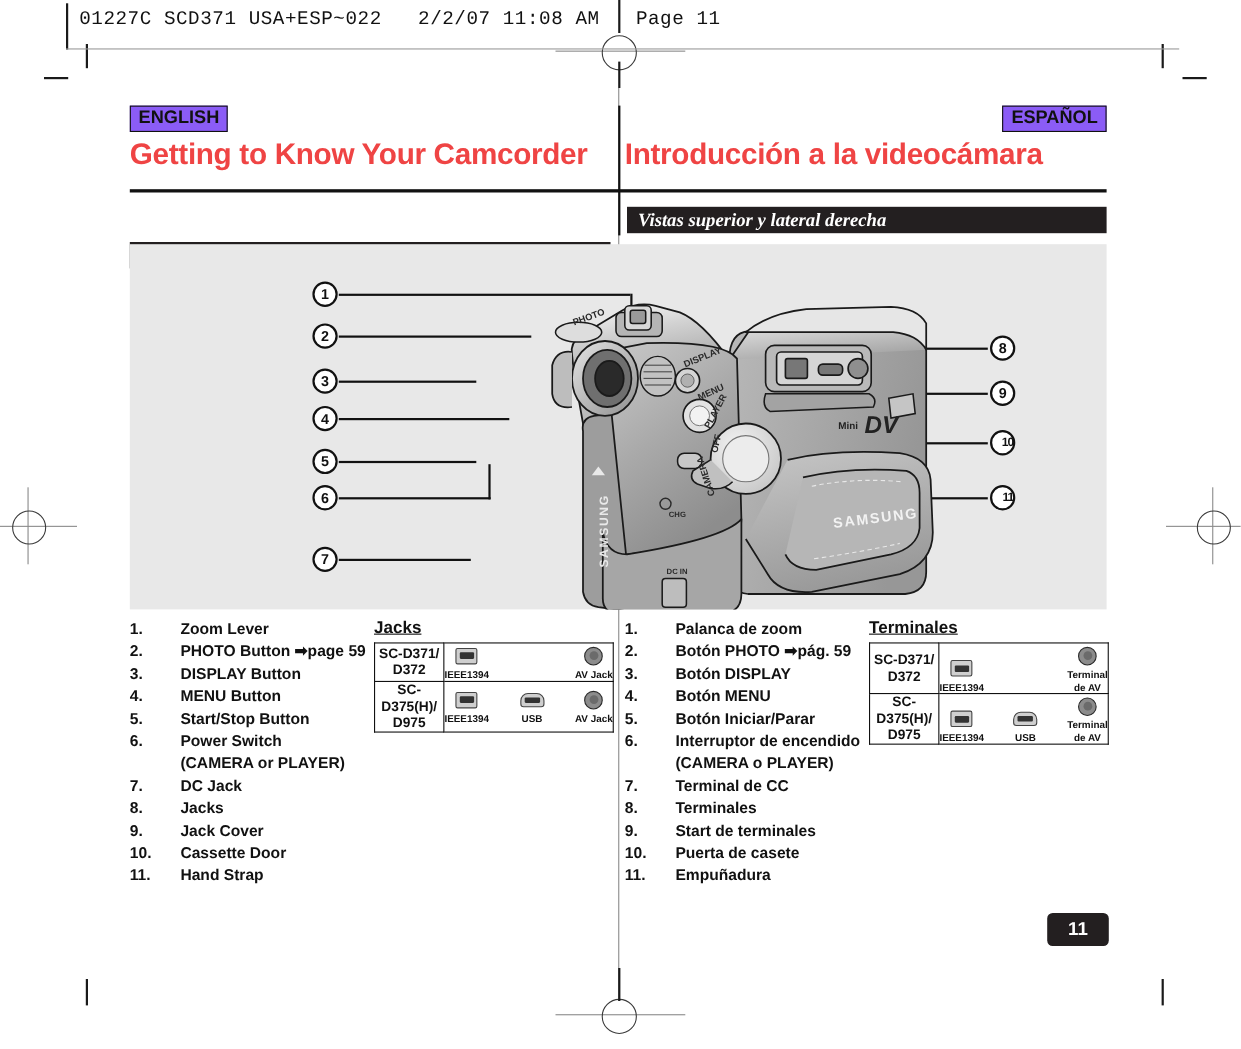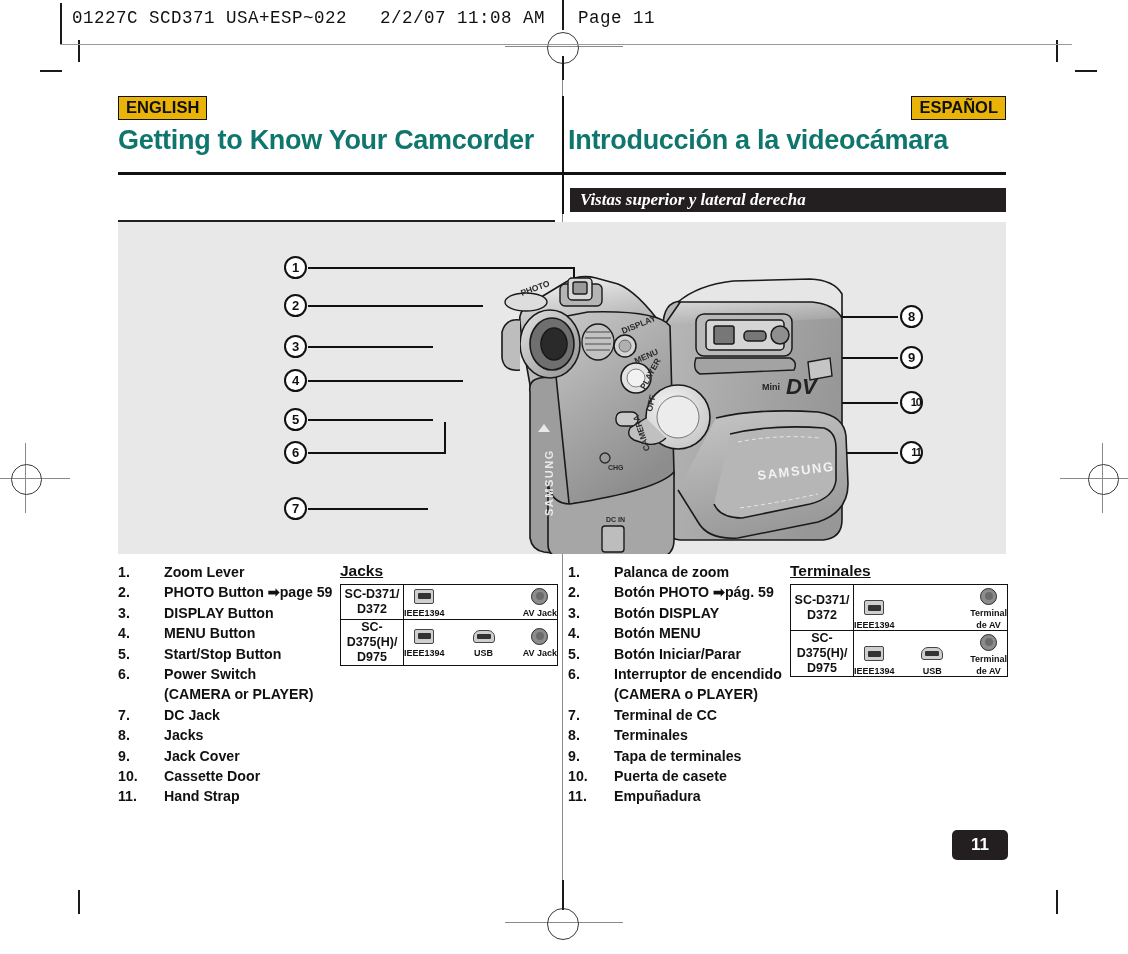--- a/index.html
+++ b/index.html
@@ -34,29 +34,29 @@
   }
 
   
   .content { position: absolute; left: 118px; top: 96px; width: 888px; }
 
   .lang-row { position: relative; height: 24px; }
   .lang-badge {
     position: absolute; top: 0;
     border: 1.6px solid #111; padding: 1px 7px 2px 7px;
     font-size: 16.5px; font-weight: bold; color: #111;
-    line-height: 19px; background: #eab308;
+    line-height: 19px; background: #8b5cf6;
   }
   .lang-en { left: 0; }
   .lang-es { right: 0; }
 
   .title-row { position: relative; margin-top: 5px; height: 38px; }
   .title {
     position: absolute; top: 0;
-    font-size: 27px; font-weight: bold; color: #0f766e;
+    font-size: 27px; font-weight: bold; color: #ef4444;
     letter-spacing: -0.3px; white-space: nowrap;
   }
   .title-en { left: 0; }
   .title-es { left: 450px; }
 
   .title-rule { position: absolute; left: 118px; top: 172px; width: 888px; height: 3px; background: #111; }
   .col-divider { position: absolute; left: 562px; top: 96px; width: 1.6px; height: 118px; background: #111; }
 
   
   .secbar {
@@ -459,21 +459,21 @@
     <div class="li">
         <span class="num">7.</span>
         <span class="txt">Terminal de CC</span>
       </div>
     <div class="li">
         <span class="num">8.</span>
         <span class="txt">Terminales</span>
       </div>
     <div class="li">
         <span class="num">9.</span>
-        <span class="txt">Tapa de terminales</span>
+        <span class="txt">Start de terminales</span>
       </div>
     <div class="li">
         <span class="num">10.</span>
         <span class="txt">Puerta de casete</span>
       </div>
     <div class="li">
         <span class="num">11.</span>
         <span class="txt">Empuñadura</span>
       </div>
   </div>

